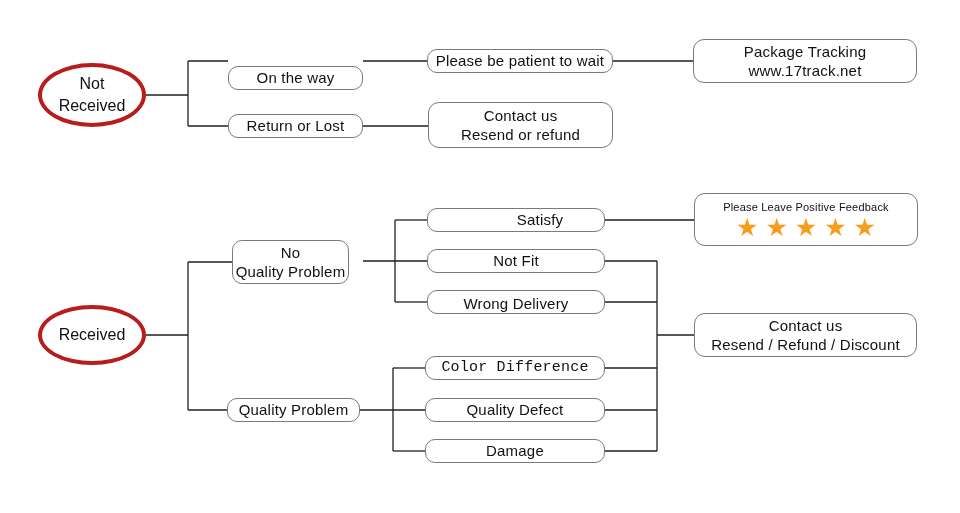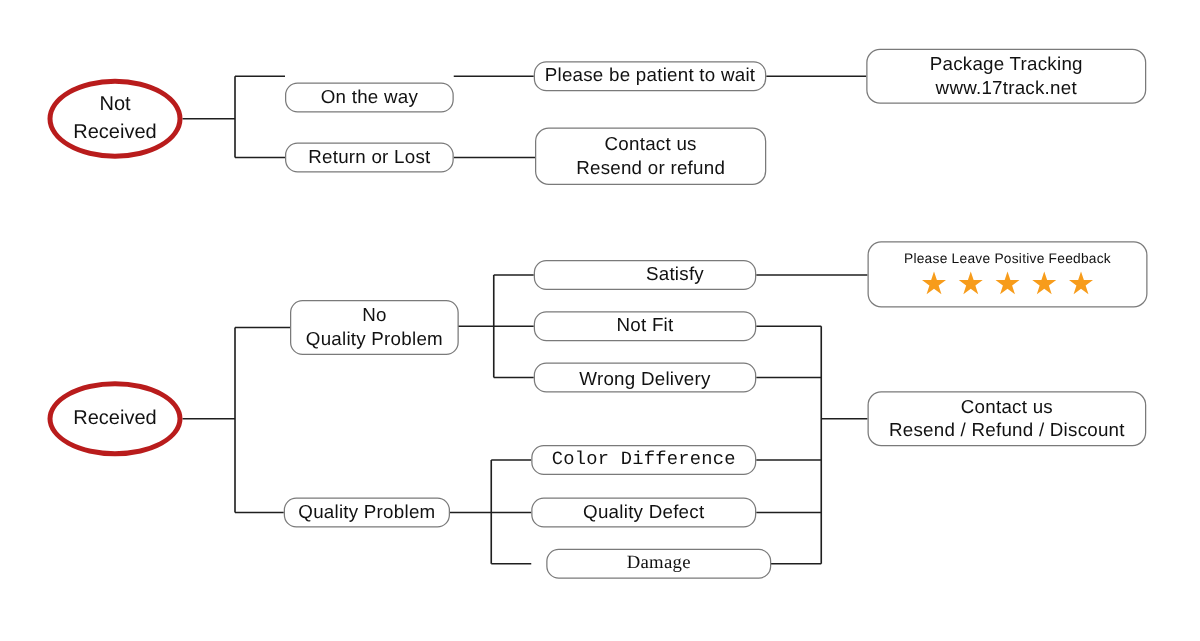--- a/index.html
+++ b/index.html
@@ -132,21 +132,21 @@
 
   <div class="node box big" style="left:428px; top:102px; width:185px; height:46px;">
     <span>Contact us</span>
     <span class="line2">Resend or refund</span>
   </div>
 
   <div class="node ellipse" style="left:38px; top:305px; width:108px; height:60px;">
     <span>Received</span>
   </div>
 
-  <div class="node box" style="left:232px; top:240px; width:135px; height:44px;align-items:center;">
+  <div class="node box" style="left:232px; top:240px; width:117px; height:44px;align-items:center;">
     <span>No</span>
     <span class="line2">Quality Problem</span>
   </div>
 
   <div class="node box" style="left:227px; top:398px; width:133px; height:24px;">
     <span>Quality Problem</span>
   </div>
 
   <div class="node box" style="left:427px; top:208px; width:178px; height:24px;padding-left:48px;">
     <span>Satisfy</span>
@@ -161,21 +161,21 @@
   </div>
 
   <div class="node box" style="left:425px; top:356px; width:180px; height:24px;font-family:Liberation Mono, monospace;">
     <span>Color Difference</span>
   </div>
 
   <div class="node box" style="left:425px; top:398px; width:180px; height:24px;">
     <span>Quality Defect</span>
   </div>
 
-  <div class="node box" style="left:437px; top:439px; width:180px; height:24px;font-family:Liberation Serif, serif;">
+  <div class="node box" style="left:425px; top:439px; width:180px; height:24px;">
     <span>Damage</span>
   </div>
 
   <div class="node box big" style="left:694px; top:193px; width:224px; height:53px;">
     <span class="feedback-label">Please Leave Positive Feedback</span>
     <span class="stars">★★★★★</span>
   </div>
 
   <div class="node box big" style="left:694px; top:313px; width:223px; height:44px;">
     <span>Contact us</span>

